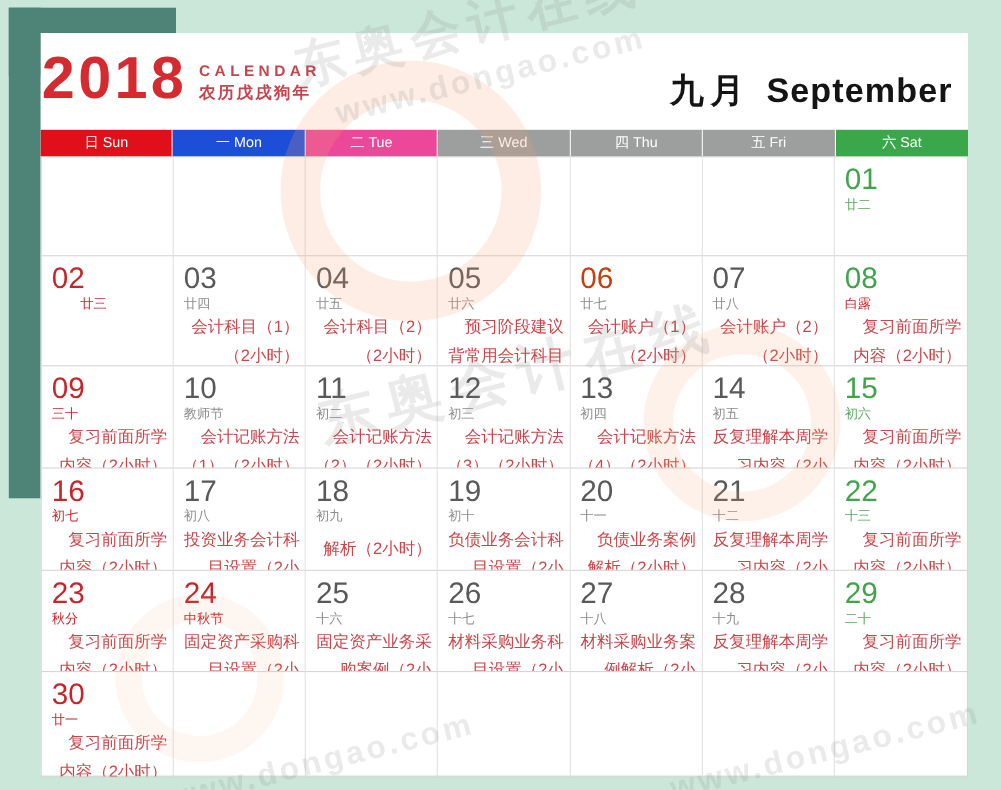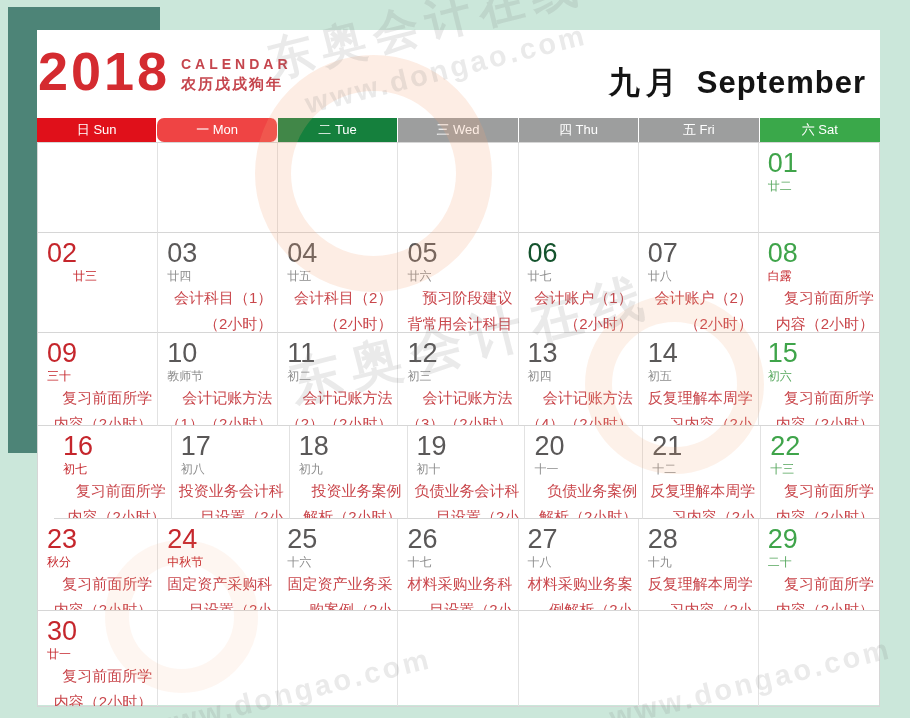--- a/index.html
+++ b/index.html
@@ -60,22 +60,22 @@
       <div class="cal-label">CALENDAR</div>
       <div class="lunar-year">农历戊戌狗年</div>
     </div>
     <div class="month">
       <span class="cn">九月</span><span>September</span>
     </div>
 
     <div class="grid">
       <div class="header-row" id="header-row">
           <div class="hcell" style="background: rgb(224, 16, 26);">日 Sun</div>
-          <div class="hcell" style="background: #ef4444; border-radius: 7px;">一 Mon</div>
-          <div class="hcell" style="background: #15803d;">二 Tue</div>
+          <div class="hcell" style="background: #1d4ed8;">一 Mon</div>
+          <div class="hcell" style="background: #ec4899;">二 Tue</div>
           <div class="hcell" style="background: rgb(157, 158, 158);">三 Wed</div>
           <div class="hcell" style="background: rgb(157, 158, 158);">四 Thu</div>
           <div class="hcell" style="background: rgb(157, 158, 158);">五 Fri</div>
           <div class="hcell" style="background: rgb(58, 168, 74);">六 Sat</div>
         </div>
       <div class="weeks" id="weeks">
           <div class="week-row" style="height: 90px;">
             <div class="cell"></div>
             <div class="cell"></div>
             <div class="cell"></div>
@@ -110,21 +110,21 @@
             </div>
             <div class="cell">
               <div class="day-num" style="color: rgb(90, 88, 88);">05</div>
               <div class="lunar" style="color: rgb(140, 140, 140);">廿六</div>
               <div class="task" style="color: rgb(201, 70, 75);">
                 <div>预习阶段建议</div>
                 <div>背常用会计科目</div>
               </div>
             </div>
             <div class="cell">
-              <div class="day-num" style="color: #14532d;">06</div>
+              <div class="day-num" style="color: #c2410c;">06</div>
               <div class="lunar" style="color: rgb(140, 140, 140);">廿七</div>
               <div class="task" style="color: rgb(201, 70, 75);">
                 <div>会计账户（1）</div>
                 <div>（2小时）</div>
               </div>
             </div>
             <div class="cell">
               <div class="day-num" style="color: rgb(90, 88, 88);">07</div>
               <div class="lunar" style="color: rgb(140, 140, 140);">廿八</div>
               <div class="task" style="color: rgb(201, 70, 75);">
@@ -192,42 +192,41 @@
             </div>
             <div class="cell">
               <div class="day-num" style="color: rgb(63, 164, 74);">15</div>
               <div class="lunar" style="color: rgb(88, 168, 95);">初六</div>
               <div class="task" style="color: rgb(201, 70, 75);">
                 <div>复习前面所学</div>
                 <div>内容（2小时）</div>
               </div>
             </div>
           </div>
-          <div class="week-row" style="height: 93px; margin-left: 16px;">
+          <div class="week-row" style="height: 93px;">
             <div class="cell">
               <div class="day-num" style="color: rgb(197, 38, 44);">16</div>
               <div class="lunar" style="color: rgb(197, 38, 44);">初七</div>
               <div class="task" style="color: rgb(201, 70, 75);">
                 <div>复习前面所学</div>
                 <div>内容（2小时）</div>
               </div>
             </div>
             <div class="cell">
               <div class="day-num" style="color: rgb(90, 88, 88);">17</div>
               <div class="lunar" style="color: rgb(140, 140, 140);">初八</div>
               <div class="task" style="color: rgb(201, 70, 75);">
                 <div>投资业务会计科</div>
                 <div>目设置（2小时）</div>
               </div>
             </div>
             <div class="cell">
               <div class="day-num" style="color: rgb(90, 88, 88);">18</div>
               <div class="lunar" style="color: rgb(140, 140, 140);">初九</div>
               <div class="task" style="color: rgb(201, 70, 75);">
-                <div>投资业务案例</div>
                 <div>解析（2小时）</div>
               </div>
             </div>
             <div class="cell">
               <div class="day-num" style="color: rgb(90, 88, 88);">19</div>
               <div class="lunar" style="color: rgb(140, 140, 140);">初十</div>
               <div class="task" style="color: rgb(201, 70, 75);">
                 <div>负债业务会计科</div>
                 <div>目设置（2小时）</div>
               </div>

